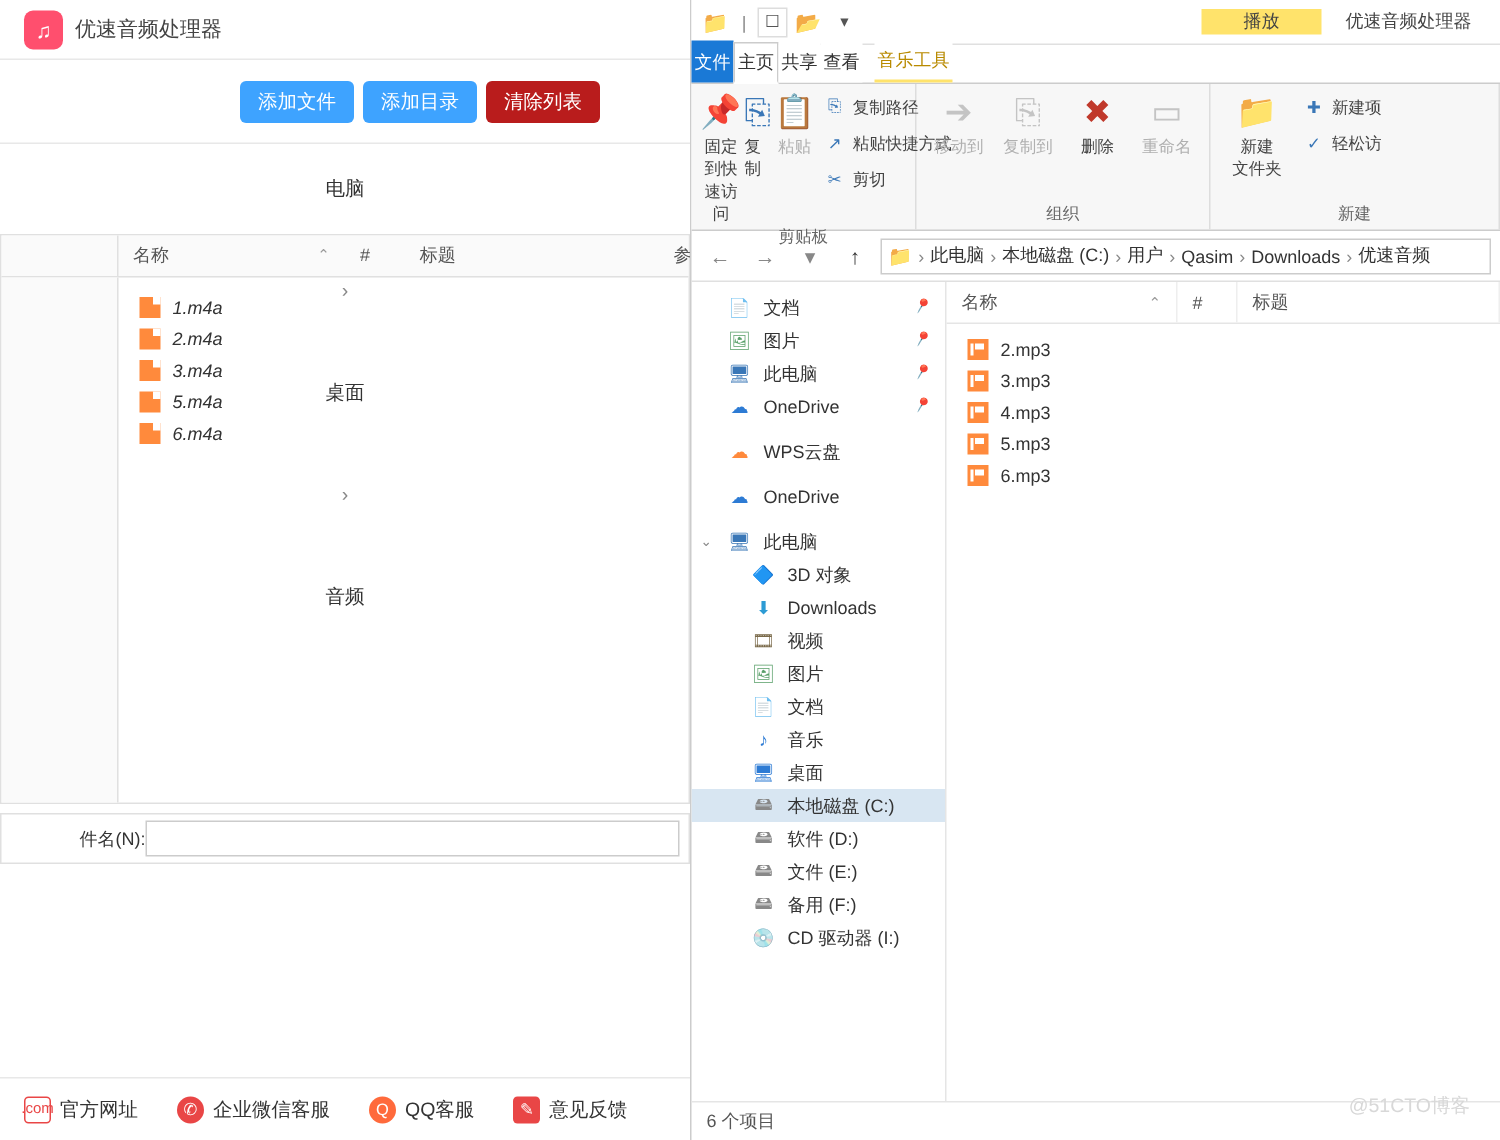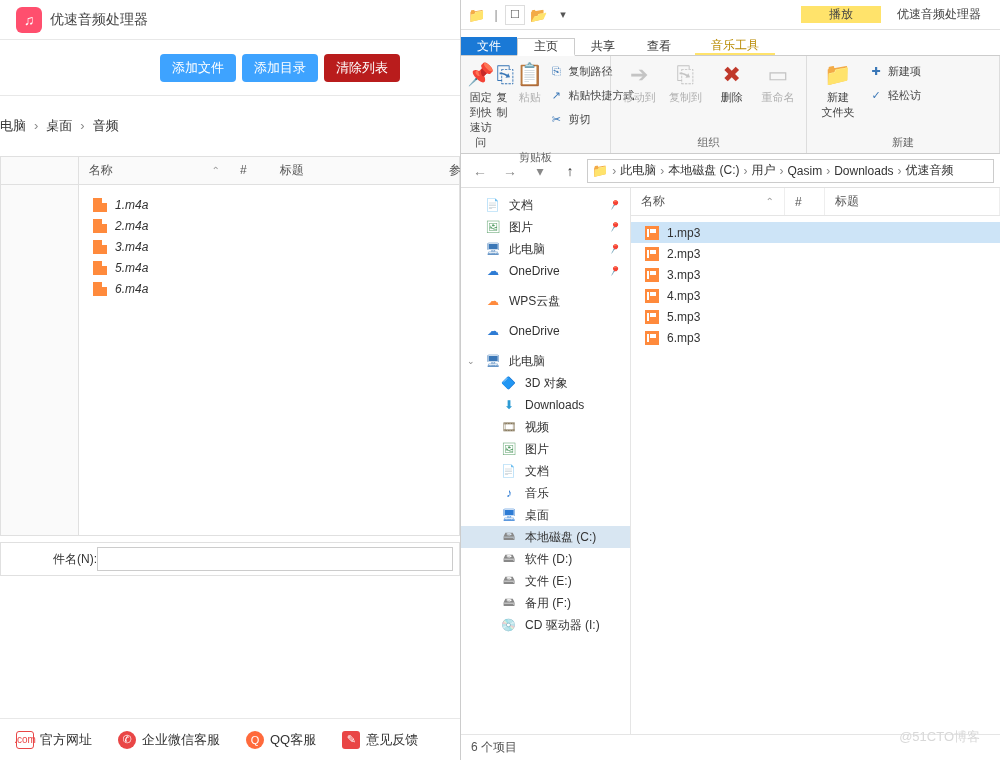--- a/index.html
+++ b/index.html
@@ -9,21 +9,21 @@
 .app-left { position: absolute; left: 0; top: 0; width: 460px; height: 760px; background: #fff; }
 .app-title-bar { height: 40px; display: flex; align-items: center; border-bottom: 1px solid #e8e8e8; }
 .app-logo { width: 26px; height: 26px; margin: 0 8px 0 16px; border-radius: 6px; background: #ff4f6e; display: flex; align-items: center; justify-content: center; color: #fff; font-size: 14px; }
 .app-title { font-size: 14px; color: #444; }
 
 .app-toolbar { height: 56px; display: flex; align-items: center; padding-left: 160px; gap: 6px; border-bottom: 1px solid #e8e8e8; }
 .tb-btn { border: none; border-radius: 4px; height: 28px; padding: 0 12px; font-size: 13px; color: #fff; cursor: pointer; }
 .blue { background: #3ea3ff; }
 .orange { background: #b91c1c; }
 
-.app-breadcrumb { height: 60px; line-height: 60px; padding-left: 0; font-size: 13px; color: #333; display: flex; align-items: center; gap: 8px; }
+.app-breadcrumb { height: 60px; line-height: 60px; padding-left: 0; font-size: 13px; color: #333; display: flex; align-items: center; gap: 8px; flex-direction: column; }
 .bc-sep { color: #888; }
 
 .app-list-outer { border: 1px solid #e0e0e0; margin: 0 0 0 0; height: 380px; display: flex; flex-direction: column; }
 .app-list-header { height: 30px; display: flex; align-items: center; border-bottom: 1px solid #e0e0e0; background: #fafafa; font-size: 12px; color: #555; }
 .app-list-header > div { padding: 0 10px; }
 .al-h-marker { width: 78px; border-right: 1px solid #e0e0e0; height: 100%; }
 .al-h-name { width: 152px; display:flex; align-items:center; position:relative; }
 .al-h-sort { position:absolute; right:10px; color:#999; font-size:10px; }
 .al-h-num { width: 40px; }
 .al-h-title { width: 170px; }
@@ -56,21 +56,21 @@
 .exp-title { height: 30px; display: flex; align-items: center; background: #fff; border-bottom: 1px solid #e0e0e0; }
 .qat { display:flex; align-items:center; gap:4px; padding:0 6px; }
 .qat-ico { width:20px; height:20px; display:flex; align-items:center; justify-content:center; border:1px solid #ddd; background:#fff; font-size:11px; color:#555;}
 .qat-folder { color:#f5c462; border:none; font-size:14px;}
 .qat-sep { width:10px; text-align:center; color:#888;}
 .exp-tab-context { margin-left: 210px; display:flex; height:100%; align-items:center;padding-left:12px;}
 .ctx-tab-play { width:80px; background:#ffe36b; display:flex; align-items:center; justify-content:center; font-size:12px; color:#444;}
 .ctx-title { padding-left:16px; display:flex; align-items:center; font-size:12px; color:#444;}
 
 .exp-tabs { height: 26px; display: flex; align-items: end; border-bottom: 1px solid #ccc; }
-.exp-tab { height: 18px; padding: 0 16px; display: flex; align-items: center; font-size: 12px; color: #333; background:#fff; cursor:pointer; }
+.exp-tab { height: 28px; padding: 0 2px; display: flex; align-items: center; font-size: 12px; color: #333; background:#fff; cursor:pointer; }
 .exp-tab.file { background:#1a79d6; color:#fff; }
 .exp-tab.active { border:1px solid #ccc; border-bottom:2px solid #fff; margin-bottom:-1px; }
 .exp-tab.music { color:#b88a00; border-bottom:2px solid #ffe36b; }
 
 .ribbon { height: 98px; border-bottom: 1px solid #ccc; display: flex; background: #f7f7f7; }
 .rib-group { border-right: 1px solid #ddd; display:flex; flex-direction:column; padding: 2px 6px 0 6px; }
 .rib-items { flex:1; display:flex; align-items:flex-start; gap:2px; }
 .rib-cap { height:18px; text-align:center; font-size:11px; color:#666; }
 .rib-large { width:50px; display:flex; flex-direction:column; align-items:center; gap:2px; font-size:11px; color:#444; cursor:pointer; padding-top:4px;}
 .rib-large .rli { font-size:22px; color:#3a77b7; }
@@ -436,24 +436,20 @@
     <div class="exp-files">
       <div class="ef-head">
         <div class="ef-h-name">
             <span>名称</span>
             <span style="margin-left:auto;color:#999;font-size:10px">⌃</span>
           </div>
         <div class="ef-h-num">#</div>
         <div class="ef-h-title">标题</div>
       </div>
       <div class="ef-rows" id="ef-rows">
-          <div class="ef-row sel">
-            <span class="mp3-ico"></span>
-            <span>1.mp3</span>
-          </div>
           <div class="ef-row">
             <span class="mp3-ico"></span>
             <span>2.mp3</span>
           </div>
           <div class="ef-row">
             <span class="mp3-ico"></span>
             <span>3.mp3</span>
           </div>
           <div class="ef-row">
             <span class="mp3-ico"></span>

